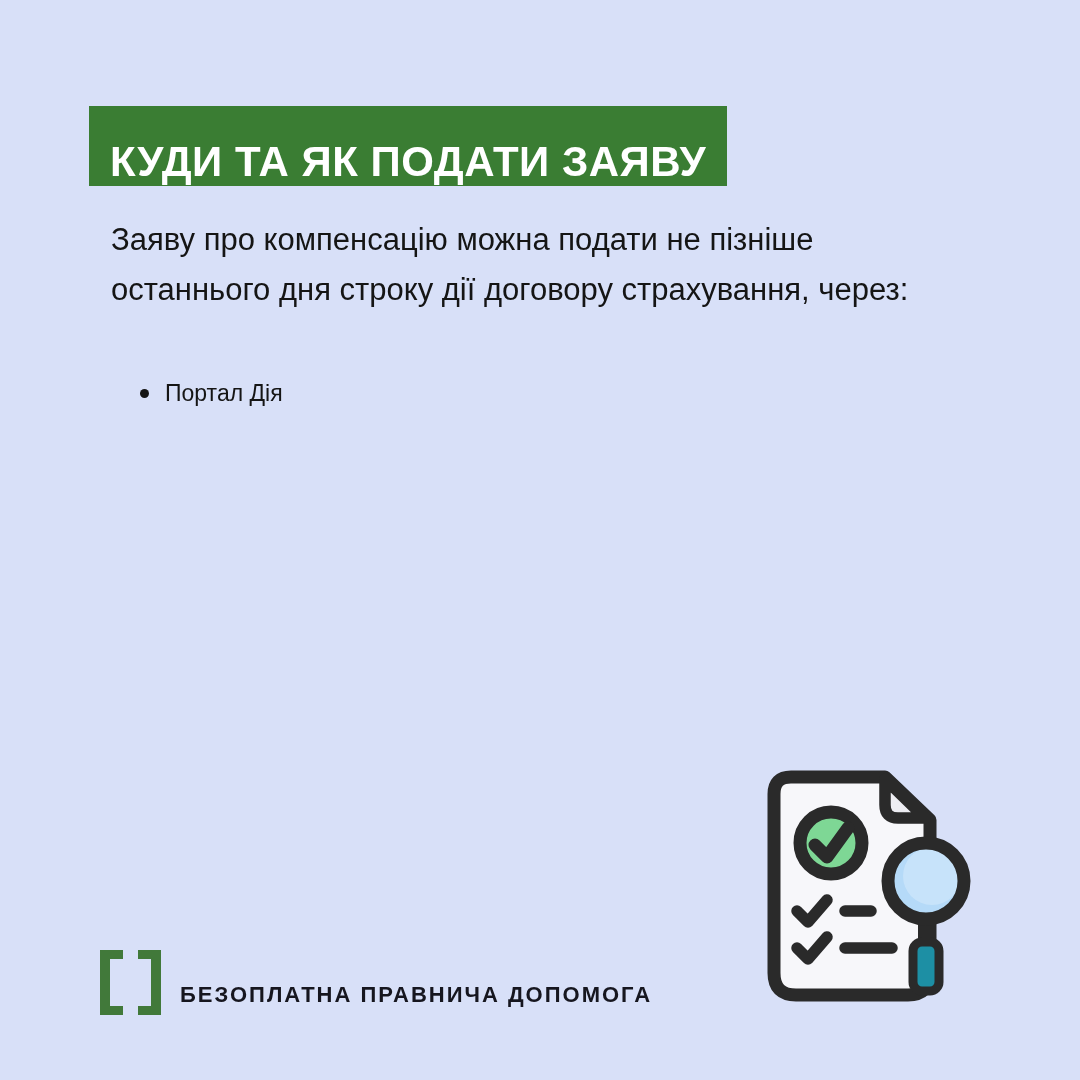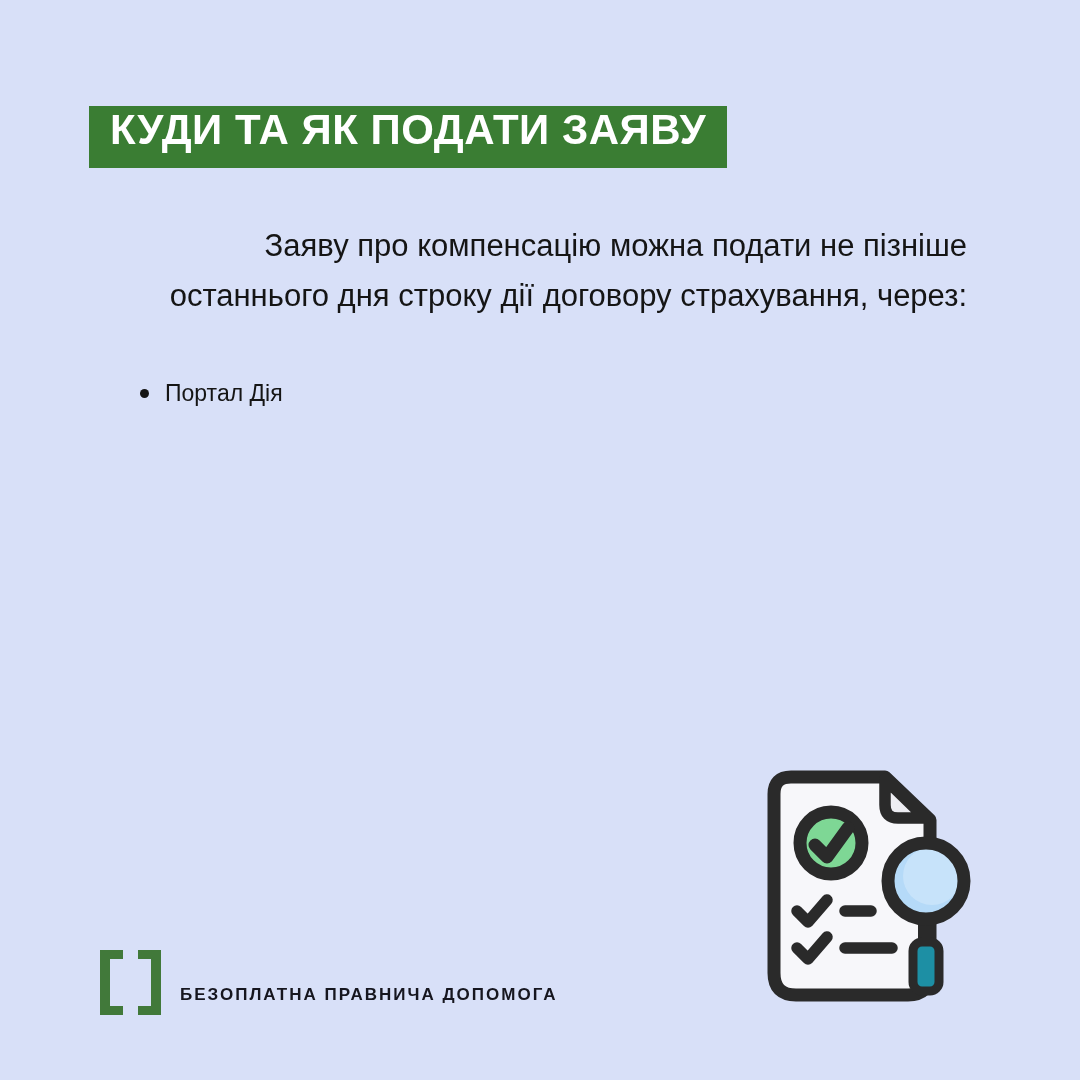--- a/index.html
+++ b/index.html
@@ -9,41 +9,40 @@
     overflow: hidden;
   }
   .canvas {
     position: relative;
     width: 1080px; height: 1080px;
     background: #d8e0f8;
   }
   .banner {
     position: absolute;
     left: 89px; top: 106px;
-    height: 62px;
+    height: 80px;
     display: inline-flex;
-    align-items: flex-start;
+    align-items: flex-end;
     padding: 0 21px;
     background: #3a7d33;
   }
   .banner h1 {
     margin: 0;
     font-size: 42px;
     font-weight: 800;
     letter-spacing: 0.5px;
     color: #ffffff;
     white-space: nowrap;
   }
   .body-text {
     position: absolute;
-    margin: 14px;
+    margin: 8px;
     color: #151515;
     font-size: 31px;
     font-weight: 400;
-    text-align: right;
   }
   .intro {
     left: 103px; top: 207px;
     width: 850px;
     line-height: 50px;
   }
   .bullets {
     position: absolute;
     left: 140px; top: 369px;
     width: 810px;
@@ -91,21 +90,21 @@
   }
   .bracket {
     width: 13px; height: 47px;
     border-style: solid;
     border-color: #41793a;
   }
   .bracket.left  { border-width: 9px 0 9px 10px; margin-right: 15px; }
   .bracket.right { border-width: 9px 10px 9px 0; margin-right: 19px; }
   .footer-text {
     color: #16161f;
-    font-size: 17px;
+    font-size: 22px;
     font-weight: 700;
     letter-spacing: 2px;
     white-space: nowrap;
     margin-top: 25px;
   }
 </style>
 </head>
 <body>
 
 <div class="canvas" style="background-color: rgb(216, 224, 248);">

